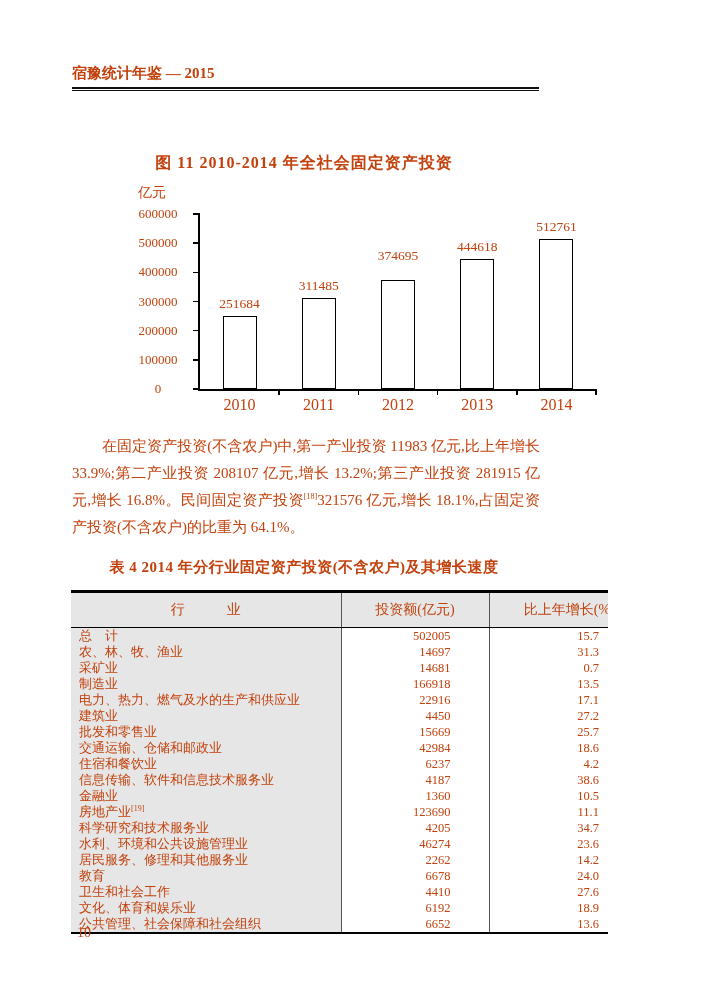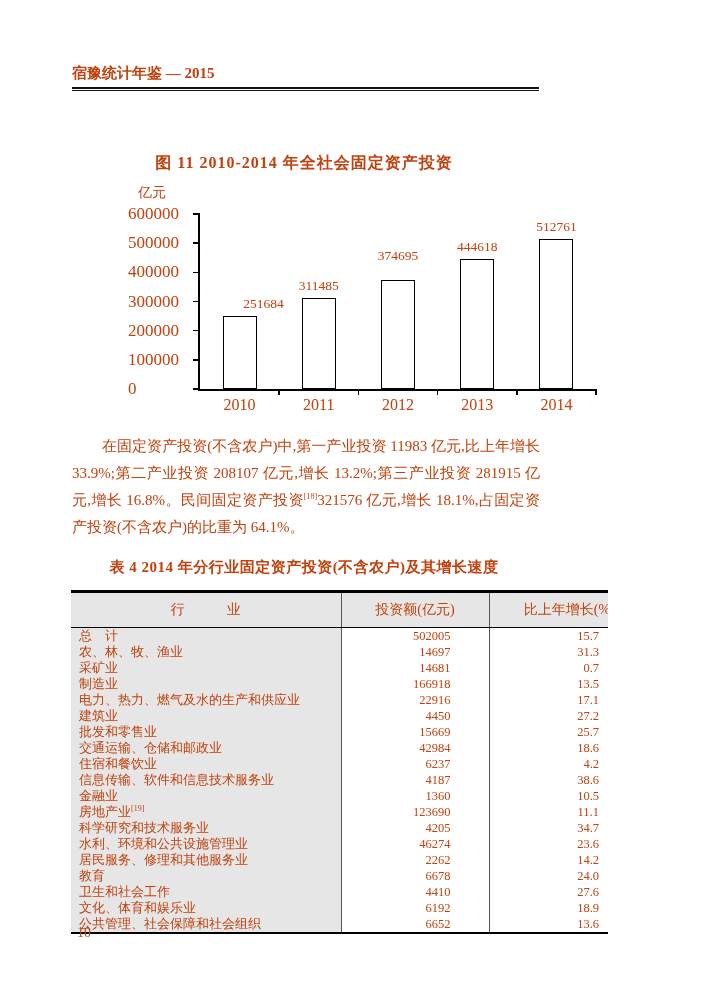--- a/index.html
+++ b/index.html
@@ -29,22 +29,22 @@
     position:absolute;top:0;left:0;width:100%;
     text-align:center;font-size:16px;font-weight:bold;letter-spacing:1px;
   }
   .unit-label{position:absolute;left:138px;top:31px;font-size:14px;}
   .plot{
     position:absolute;left:198px;top:61px;width:396px;height:175px;
     border-left:2px solid #000;border-bottom:2px solid #000;
   }
   .plot .ytick{position:absolute;left:-7px;width:7px;height:1.5px;background:#000;}
   .plot .ylabel{
-    position:absolute;left:-72px;width:60px;text-align:left;
-    font-size:17px;line-height:16px;
+    position:absolute;left:-72px;width:60px;text-align:center;
+    font-size:13px;line-height:16px;
   }
   .plot .xtick{position:absolute;top:100%;width:1.5px;height:6px;background:#000;}
   .plot .bar{
     position:absolute;box-sizing:border-box;
     border:1.6px solid #000;
   }
   .plot .bar-label{
     position:absolute;width:84px;text-align:center;
     font-size:13.5px;line-height:16px;
   }
@@ -113,21 +113,21 @@
         <div class="ytick" style="top: 28.4167px;"></div>
         <div class="ylabel" style="top: 21.1667px;">500000</div>
         <div class="ytick" style="top: -0.75px;"></div>
         <div class="ylabel" style="top: -8px;">600000</div>
         <div class="xtick" style="left: 78.45px;"></div>
         <div class="xtick" style="left: 157.65px;"></div>
         <div class="xtick" style="left: 236.85px;"></div>
         <div class="xtick" style="left: 316.05px;"></div>
         <div class="xtick" style="left: 395.25px;"></div>
         <div class="bar" style="left: 22.6px; top: 101.592px; width: 34px; height: 73.4078px; background: rgb(255, 255, 255); border-color: rgb(0, 0, 0);"></div>
-        <div class="bar-label" style="left: -2.4px; top: 81.5922px; padding-left: 24px;">251684</div>
+        <div class="bar-label" style="left: -2.4px; top: 81.5922px;">251684</div>
         <div class="cat-label" style="left: -2.4px;">2010</div>
         <div class="bar" style="left: 101.8px; top: 84.1502px; width: 34px; height: 90.8498px; background: rgb(255, 255, 255); border-color: rgb(0, 0, 0);"></div>
         <div class="bar-label" style="left: 76.8px; top: 64.1502px;">311485</div>
         <div class="cat-label" style="left: 76.8px;">2011</div>
         <div class="bar" style="left: 181px; top: 65.714px; width: 34px; height: 109.286px; background: rgb(255, 255, 255); border-color: rgb(0, 0, 0);"></div>
         <div class="bar-label" style="left: 156px; top: 34px;">374695</div>
         <div class="cat-label" style="left: 156px;">2012</div>
         <div class="bar" style="left: 260.2px; top: 45.3197px; width: 34px; height: 129.68px; background: rgb(255, 255, 255); border-color: rgb(0, 0, 0);"></div>
         <div class="bar-label" style="left: 235.2px; top: 25.3197px;">444618</div>
         <div class="cat-label" style="left: 235.2px;">2013</div>

